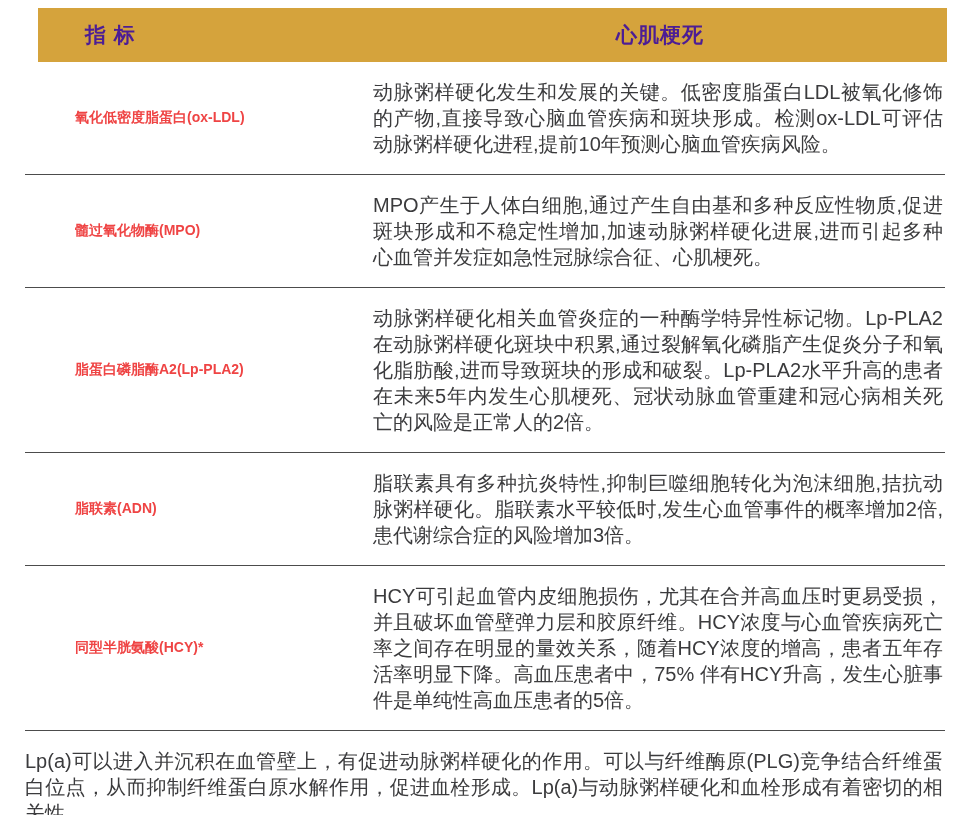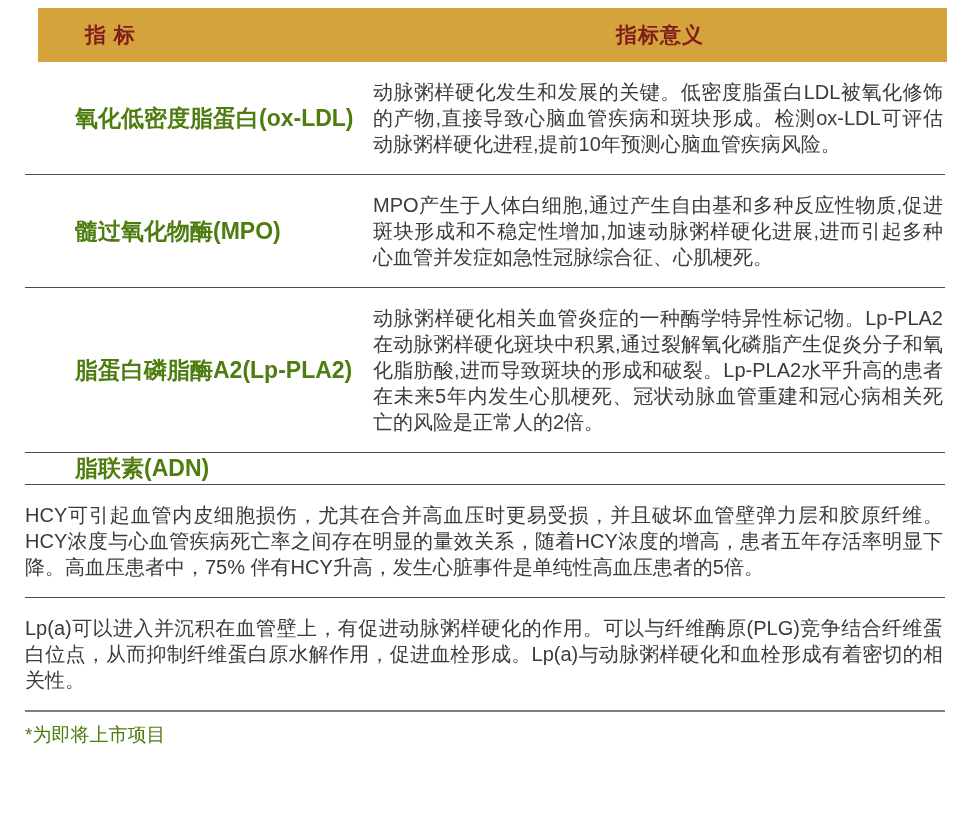--- a/index.html
+++ b/index.html
@@ -15,21 +15,21 @@
     position:relative;
     padding-top:8px;
   }
   .header-bar {
     margin-left:38px;
     width:909px;
     height:54px;
     background:#D5A33C;
     display:flex;
     align-items:center;
-    color:#7f1d1d;
+    color:#4c1d95;
     font-weight:bold;
     font-size:21px;
   }
   .header-col1 {
     width:335px;
     padding-left:47px;
     letter-spacing:1px;
   }
   .header-col2 {
     flex:1;
@@ -46,23 +46,23 @@
   }
   .row:last-child {
     border-bottom:2px solid #7E7E7E;
   }
   .cell-indicator {
     width:348px;
     padding-left:50px;
     padding-right:10px;
     display:flex;
     align-items:center;
-    color:#4d7c0f;
+    color:#ef4444;
     font-weight:bold;
-    font-size:23px;
+    font-size:14px;
   }
   .cell-meaning {
     flex:1;
     padding:17px 2px 17px 0;
     font-size:20px;
     line-height:26px;
     color:#3B3B3D;
     font-weight:500;
     text-align:justify;
   }
@@ -76,21 +76,21 @@
     font-weight:500;
   }
 </style>
 </head>
 <body>
 
 <div class="page">
 
   <div class="header-bar">
     <div class="header-col1">指 标</div>
-    <div class="header-col2">指标意义</div>
+    <div class="header-col2">心肌梗死</div>
   </div>
 
   <div class="table">
 
     <div class="row">
       <div class="cell-indicator">氧化低密度脂蛋白(ox-LDL)</div>
       <div class="cell-meaning">动脉粥样硬化发生和发展的关键。低密度脂蛋白LDL被氧化修饰的产物,直接导致心脑血管疾病和斑块形成。检测ox-LDL可评估动脉粥样硬化进程,提前10年预测心脑血管疾病风险。</div>
     </div>
 
     <div class="row">
@@ -98,23 +98,25 @@
       <div class="cell-meaning">MPO产生于人体白细胞,通过产生自由基和多种反应性物质,促进斑块形成和不稳定性增加,加速动脉粥样硬化进展,进而引起多种心血管并发症如急性冠脉综合征、心肌梗死。</div>
     </div>
 
     <div class="row">
       <div class="cell-indicator">脂蛋白磷脂酶A2(Lp-PLA2)</div>
       <div class="cell-meaning">动脉粥样硬化相关血管炎症的一种酶学特异性标记物。Lp-PLA2在动脉粥样硬化斑块中积累,通过裂解氧化磷脂产生促炎分子和氧化脂肪酸,进而导致斑块的形成和破裂。Lp-PLA2水平升高的患者在未来5年内发生心肌梗死、冠状动脉血管重建和冠心病相关死亡的风险是正常人的2倍。</div>
     </div>
 
     <div class="row">
       <div class="cell-indicator">脂联素(ADN)</div>
+      <div class="cell-meaning">脂联素具有多种抗炎特性,抑制巨噬细胞转化为泡沫细胞,拮抗动脉粥样硬化。脂联素水平较低时,发生心血管事件的概率增加2倍,患代谢综合症的风险增加3倍。</div>
     </div>
 
     <div class="row">
+      <div class="cell-indicator">同型半胱氨酸(HCY)*</div>
       <div class="cell-meaning">HCY可引起血管内皮细胞损伤，尤其在合并高血压时更易受损，并且破坏血管壁弹力层和胶原纤维。HCY浓度与心血管疾病死亡率之间存在明显的量效关系，随着HCY浓度的增高，患者五年存活率明显下降。高血压患者中，75% 伴有HCY升高，发生心脏事件是单纯性高血压患者的5倍。</div>
     </div>
 
     <div class="row">
       <div class="cell-meaning">Lp(a)可以进入并沉积在血管壁上，有促进动脉粥样硬化的作用。可以与纤维酶原(PLG)竞争结合纤维蛋白位点，从而抑制纤维蛋白原水解作用，促进血栓形成。Lp(a)与动脉粥样硬化和血栓形成有着密切的相关性。</div>
     </div>
 
   </div>
 
   <div class="footnote">*为即将上市项目</div>

